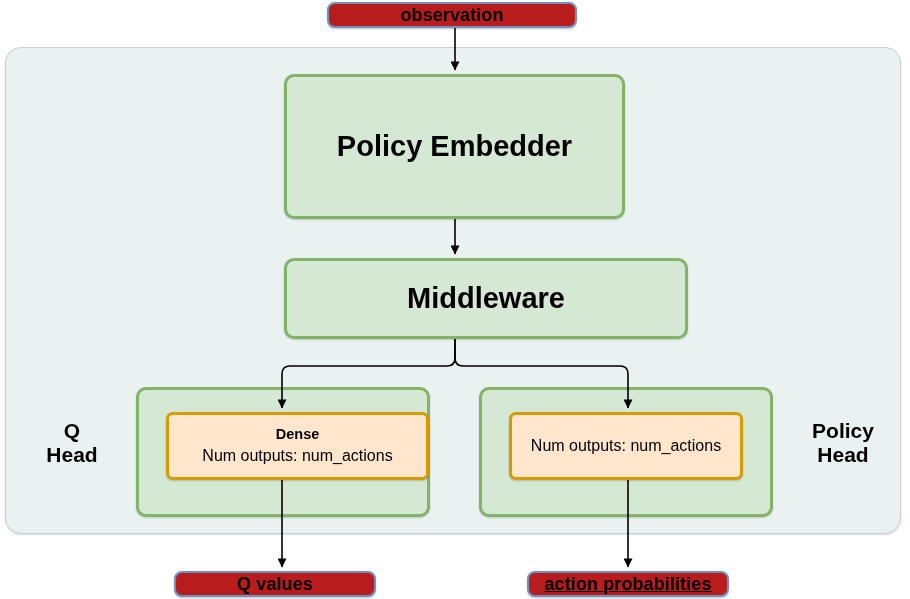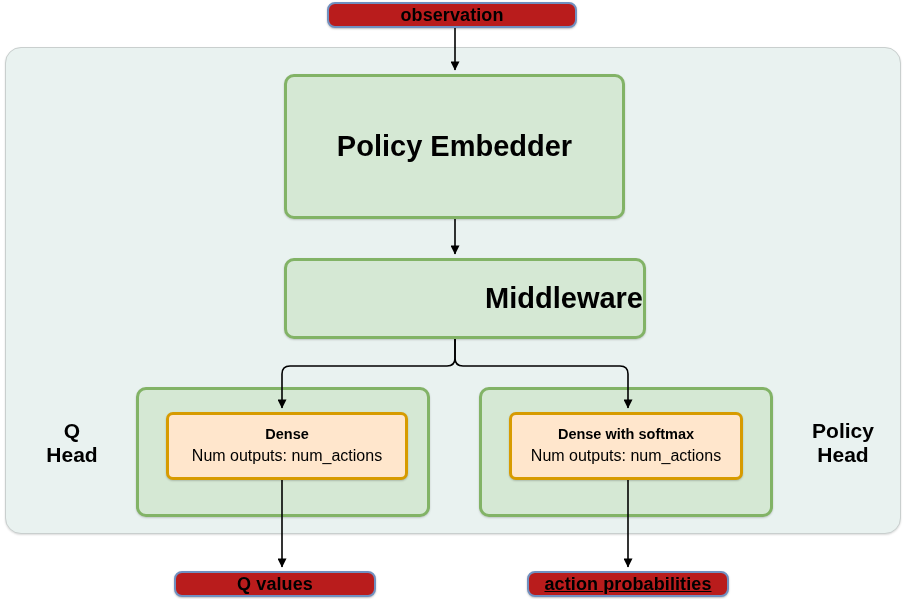--- a/index.html
+++ b/index.html
@@ -90,23 +90,22 @@
   }
   .input-embedder {
     left: 284px;
     top: 74px;
     width: 341px;
     height: 145px;
   }
   .middleware {
     left: 284px;
     top: 258px;
-    width: 362px;
+    width: 404px;
     height: 81px;
-    align-items: flex-end;
   }
 
   
   .head-container {
     background: #d5e8d4;
     border: 3px solid #82b366;
     border-radius: 10px;
     box-shadow: 0 1px 2px rgba(0,0,0,0.18);
   }
   .q-head-container {
@@ -126,21 +125,21 @@
   .orange-box {
     background: #ffe6cc;
     border: 3px solid #d79b00;
     border-radius: 7px;
     box-shadow: 0 1px 2px rgba(0,0,0,0.20);
     padding: 4px 6px;
   }
   .dense-q {
     left: 166px;
     top: 412px;
-    width: 242px;
+    width: 263px;
     height: 68px;
   }
   .dense-policy {
     left: 509px;
     top: 412px;
     width: 234px;
     height: 68px;
   }
   .dense-title {
     font-size: 14.5px;
@@ -223,21 +222,20 @@
   <div class="box green-box middleware">
     <span class="module-title">Middleware</span>
   </div>
 
   <div class="box orange-box dense-q">
     <span class="dense-title">Dense</span>
     <span class="dense-sub">Num outputs: num_actions</span>
   </div>
 
   <div class="box orange-box dense-policy">
-    <span class="dense-title">Dense with softmax</span>
     <span class="dense-sub">Num outputs: num_actions</span>
   </div>
 
   <div class="head-label q-head-label">
     <div>Q</div>
     <div>Head</div>
   </div>
   <div class="head-label policy-head-label">
     <div>Policy</div>
     <div>Head</div>

